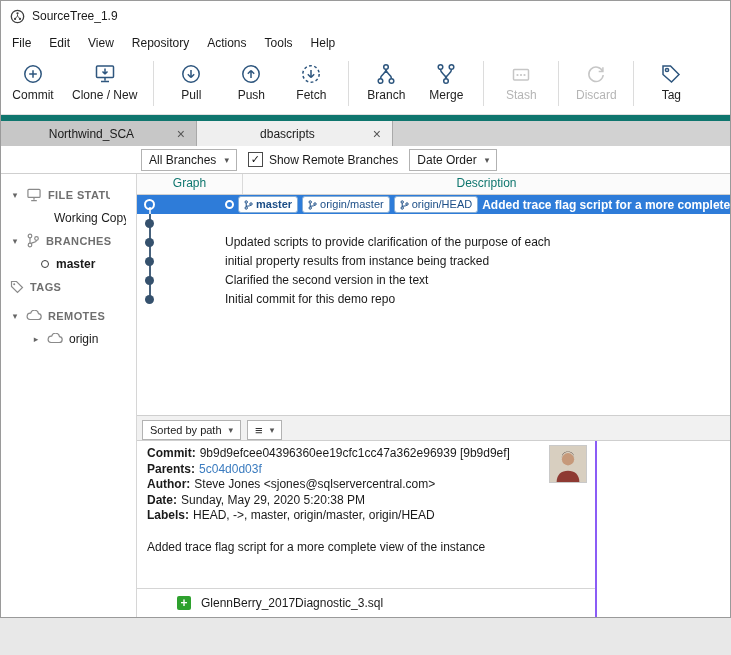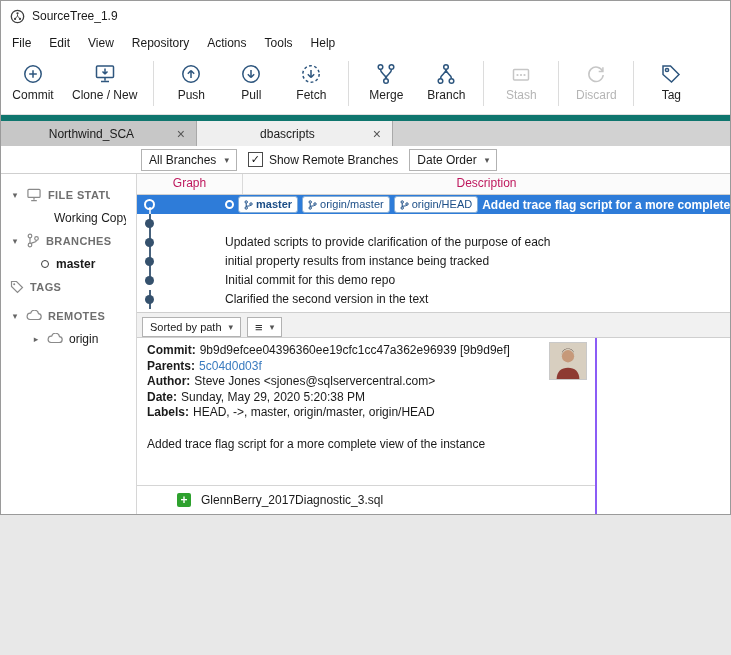--- a/index.html
+++ b/index.html
@@ -1,16 +1,16 @@
 <!DOCTYPE html>
 <html><head>
 <meta charset="utf-8">
 <style>
   html,body{margin:0;padding:0;background:#e8e8e8;}
-  .app{width:731px;height:515px;box-sizing:border-box;border:1px solid #9a9a9a;display:flex;flex-direction:column;
+  .app{width:731px;height:618px;box-sizing:border-box;border:1px solid #9a9a9a;display:flex;flex-direction:column;
        background:#fff;font-family:"Liberation Sans","DejaVu Sans",sans-serif;font-size:12px;color:#1a1a1a;overflow:hidden}
 
   
   .titlebar{flex:0 0 30px;display:flex;align-items:center;gap:7px;padding:0 9px;background:#fff}
 
   
   .menubar{flex:0 0 23px;display:flex;align-items:center;padding:0 2px;background:#fff}
   .menu-item{padding:3px 9px;cursor:default}
 
   
@@ -49,21 +49,21 @@
   .master-row{padding-left:40px;gap:7px}
   .bullet{width:8px;height:8px;border:1.5px solid #3c3c3c;border-radius:50%;box-sizing:border-box}
   .master-label{font-weight:bold}
   .remotes-row{margin-top:6px}
   .origin-row{padding-left:30px}
   .sicon{display:flex;align-items:center}
 
   .main{flex:1;display:flex;flex-direction:column;border-left:1px solid #d6d6d6;min-width:0}
 
   
-  .graph-header{flex:0 0 20px;display:flex;background:#fbfbfb;border-bottom:1px solid #d0d0d0;color:#be185d}
+  .graph-header{flex:0 0 20px;display:flex;background:#fbfbfb;border-bottom:1px solid #d0d0d0;color:#0f766e}
   .gh-graph{flex:0 0 105px;text-align:center;border-right:1px solid #dadada;line-height:19px}
   .gh-desc{flex:1;text-align:center;line-height:19px}
 
   
   .graph-body{flex:1;min-height:0;overflow:hidden;background:#fff}
   .grow{height:19px;position:relative}
   .grow.selected{background:#2e7cd9}
   .lane{position:absolute;left:12px;width:2px;background:#47627d}
   .lane.full{top:0;bottom:0}
   .lane.half-top{top:0;height:10px}
@@ -143,65 +143,65 @@
             <path d="M12 6.5V12m0 0L9.5 9.5M12 12l2.5-2.5"></path>
           </svg>
       </span>
       <span class="tlabel">Clone / New</span>
     </div>
     <div class="tsep"></div>
     <div class="tbtn">
       <span class="ticon">
         <svg width="24" height="24" viewBox="0 0 24 24" fill="none" stroke="currentColor" stroke-width="1.5">
             <circle cx="12" cy="12" r="8.2"></circle>
+            <path d="M12 8v7.5m0 0l-3.2-3.2M12 15.5l3.2-3.2"></path>
+          </svg>
+      </span>
+      <span class="tlabel">Pull</span>
+    </div>
+    <div class="tbtn">
+      <span class="ticon">
+        <svg width="24" height="24" viewBox="0 0 24 24" fill="none" stroke="currentColor" stroke-width="1.5">
+            <circle cx="12" cy="12" r="8.2"></circle>
             <path d="M12 16V8.5m0 0L8.8 11.7M12 8.5l3.2 3.2"></path>
           </svg>
       </span>
       <span class="tlabel">Push</span>
-    </div>
-    <div class="tbtn">
-      <span class="ticon">
-        <svg width="24" height="24" viewBox="0 0 24 24" fill="none" stroke="currentColor" stroke-width="1.5">
-            <circle cx="12" cy="12" r="8.2"></circle>
-            <path d="M12 8v7.5m0 0l-3.2-3.2M12 15.5l3.2-3.2"></path>
-          </svg>
-      </span>
-      <span class="tlabel">Pull</span>
     </div>
     <div class="tbtn">
       <span class="ticon">
         <svg width="24" height="24" viewBox="0 0 24 24" fill="none" stroke="currentColor" stroke-width="1.5">
             <circle cx="12" cy="12" r="8.2" stroke-dasharray="2.8 2.4"></circle>
             <path d="M12 8v7.5m0 0l-3.2-3.2M12 15.5l3.2-3.2"></path>
           </svg>
       </span>
       <span class="tlabel">Fetch</span>
     </div>
     <div class="tsep"></div>
+    <div class="tbtn">
+      <span class="ticon">
+        <svg width="24" height="24" viewBox="0 0 24 24" fill="none" stroke="currentColor" stroke-width="1.5">
+            <circle cx="12" cy="5" r="2.3"></circle>
+            <circle cx="6.5" cy="19" r="2.3"></circle>
+            <circle cx="17.5" cy="19" r="2.3"></circle>
+            <path d="M12 7.3c0 5.5-5.5 4-5.5 9.4M12 7.3c0 5.5 5.5 4 5.5 9.4"></path>
+          </svg>
+      </span>
+      <span class="tlabel">Branch</span>
+    </div>
     <div class="tbtn">
       <span class="ticon">
         <svg width="24" height="24" viewBox="0 0 24 24" fill="none" stroke="currentColor" stroke-width="1.5">
             <circle cx="6.5" cy="5" r="2.3"></circle>
             <circle cx="17.5" cy="5" r="2.3"></circle>
             <circle cx="12" cy="19" r="2.3"></circle>
             <path d="M6.5 7.3c0 5.5 5.5 4 5.5 9.4M17.5 7.3c0 5.5-5.5 4-5.5 9.4"></path>
           </svg>
       </span>
       <span class="tlabel">Merge</span>
-    </div>
-    <div class="tbtn">
-      <span class="ticon">
-        <svg width="24" height="24" viewBox="0 0 24 24" fill="none" stroke="currentColor" stroke-width="1.5">
-            <circle cx="12" cy="5" r="2.3"></circle>
-            <circle cx="6.5" cy="19" r="2.3"></circle>
-            <circle cx="17.5" cy="19" r="2.3"></circle>
-            <path d="M12 7.3c0 5.5-5.5 4-5.5 9.4M12 7.3c0 5.5 5.5 4 5.5 9.4"></path>
-          </svg>
-      </span>
-      <span class="tlabel">Branch</span>
     </div>
     <div class="tsep"></div>
     <div class="tbtn disabled">
       <span class="ticon">
         <svg width="24" height="24" viewBox="0 0 24 24" fill="none" stroke="currentColor" stroke-width="1.5">
             <rect x="4.5" y="7.5" width="15" height="10.5" rx="1"></rect>
             <circle cx="8.5" cy="13" r="1.1" fill="currentColor" stroke="none"></circle>
             <circle cx="12" cy="13" r="1.1" fill="currentColor" stroke="none"></circle>
             <circle cx="15.5" cy="13" r="1.1" fill="currentColor" stroke="none"></circle>
           </svg>
@@ -370,28 +370,28 @@
           <span class="lane full"></span>
           <span class="dot"></span>
           <span class="rowtext">Updated scripts to provide clarification of the purpose of each</span>
         </div>
         <div class="grow">
           <span class="lane full"></span>
           <span class="dot"></span>
           <span class="rowtext">initial property results from instance being tracked</span>
         </div>
         <div class="grow">
+          <span class="lane full"></span>
+          <span class="dot"></span>
+          <span class="rowtext">Clarified the second version in the text</span>
+        </div>
+        <div class="grow">
           <span class="lane half-top"></span>
           <span class="dot"></span>
           <span class="rowtext">Initial commit for this demo repo</span>
-        </div>
-        <div class="grow">
-          <span class="lane full"></span>
-          <span class="dot"></span>
-          <span class="rowtext">Clarified the second version in the text</span>
         </div>
       </div>
 
       <div class="detail-toolbar">
         <div class="dropdown small-dd">
           <span>Sorted by path</span>
           <span class="dd-chev">▾</span>
         </div>
         <div class="dropdown small-dd">
           <span class="hamb">≡</span>

